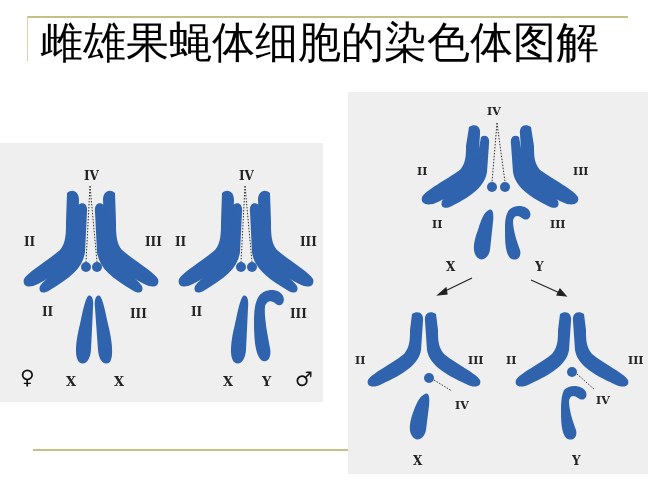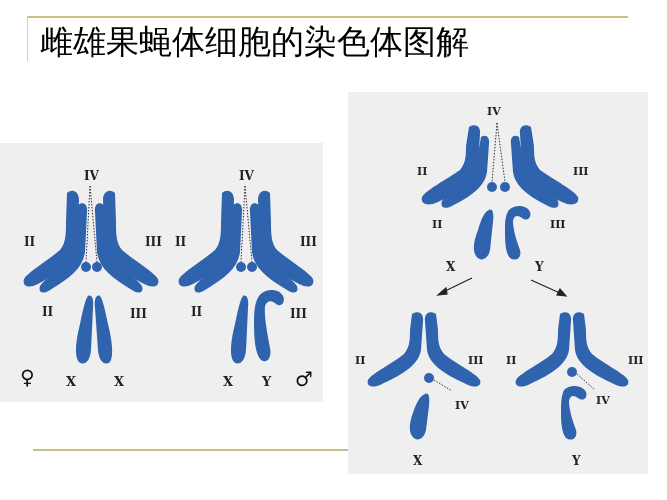--- a/index.html
+++ b/index.html
@@ -1,19 +1,19 @@
 <!DOCTYPE html>
 <html><head>
 <meta charset="utf-8">
 <style>
   html,body{margin:0;padding:0;background:#ffffff;}
   body{width:667px;height:500px;position:relative;overflow:hidden;font-family:"DejaVu Sans",sans-serif;}
   .rule-top{position:absolute;left:27px;top:16px;width:601px;height:2px;background:#c7bf86;}
   .rule-left{position:absolute;left:27px;top:16px;width:1px;height:45px;background:#d8d2a4;}
-  .title{position:absolute;left:40px;top:22px;font-size:33px;line-height:40px;color:#000;font-family:"DejaVu Sans",sans-serif;letter-spacing:0px;}
+  .title{position:absolute;left:40px;top:22px;font-size:43px;line-height:40px;color:#000;font-family:"DejaVu Sans",sans-serif;letter-spacing:0px;}
   .panel{position:absolute;background:#efefef;}
   .panel-left{left:0;top:143px;width:323px;height:259px;}
   .panel-right{left:348px;top:92px;width:300px;height:382px;}
   .rule-bottom{position:absolute;left:33px;top:449px;width:315px;height:2px;background:#c7bf86;}
   svg{position:absolute;left:0;top:0;}
   .lbl{font-family:"DejaVu Serif",serif;font-weight:bold;fill:#222;}
 </style>
 </head>
 <body>
 

